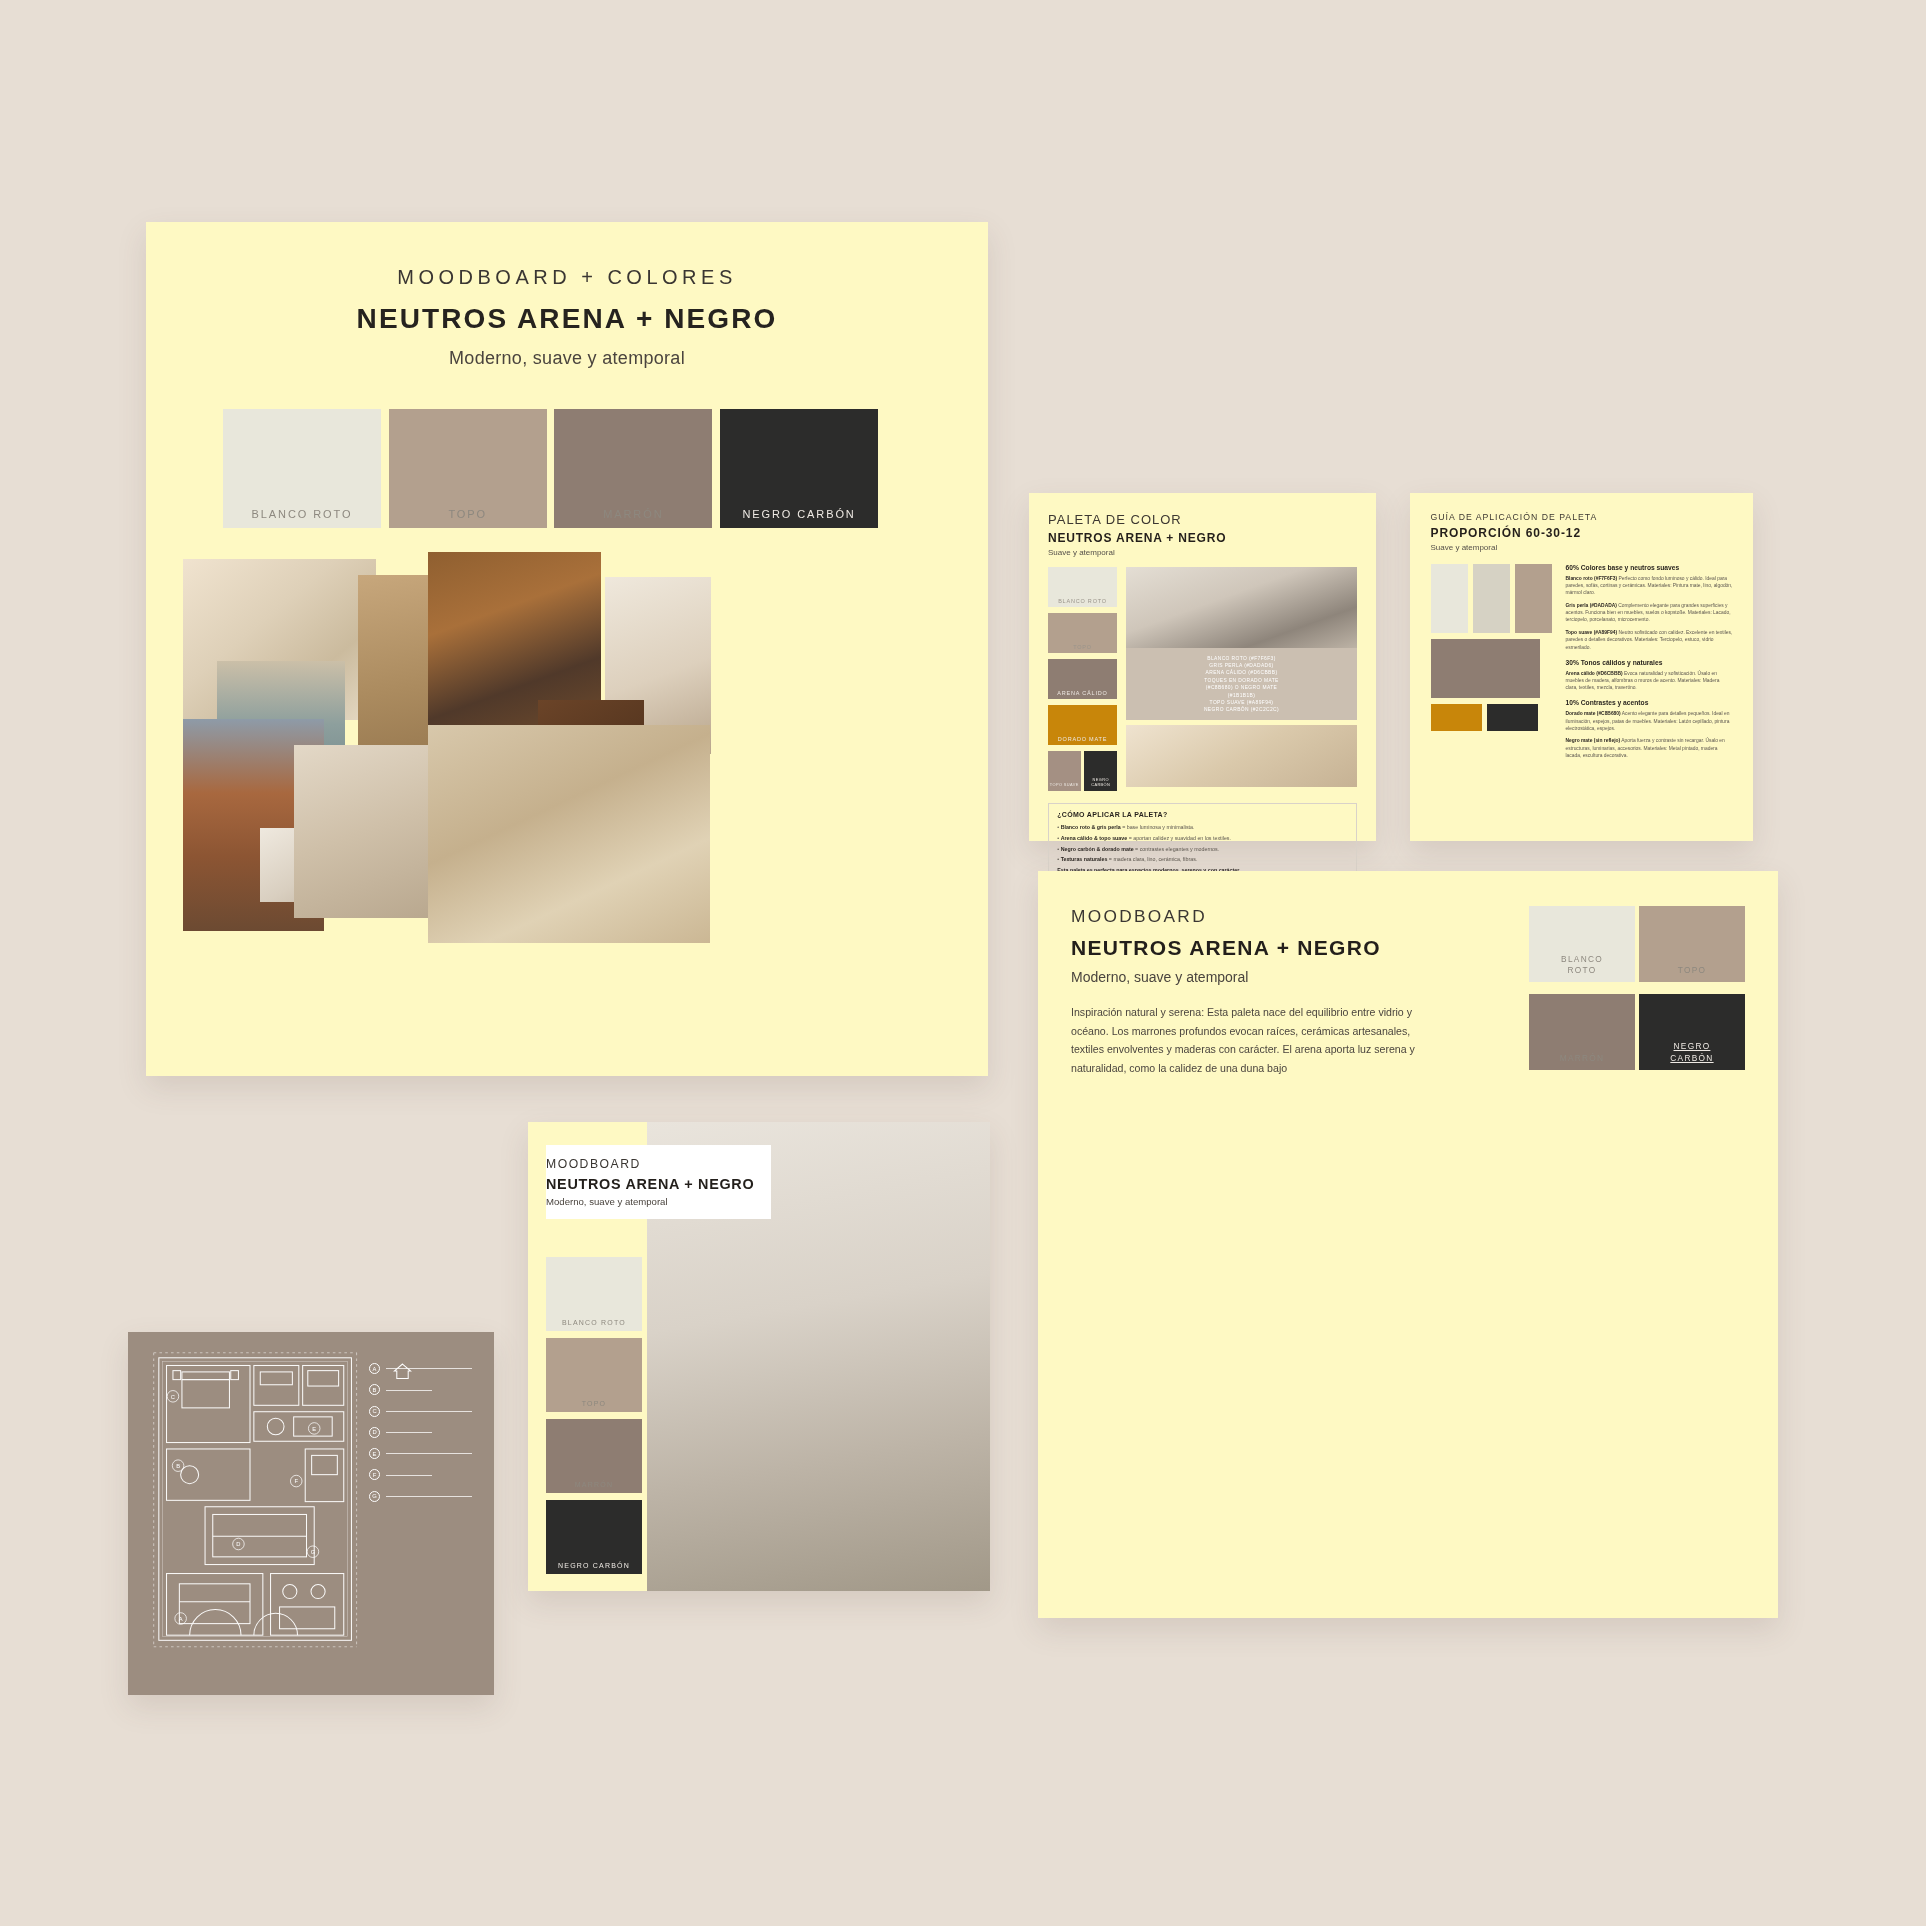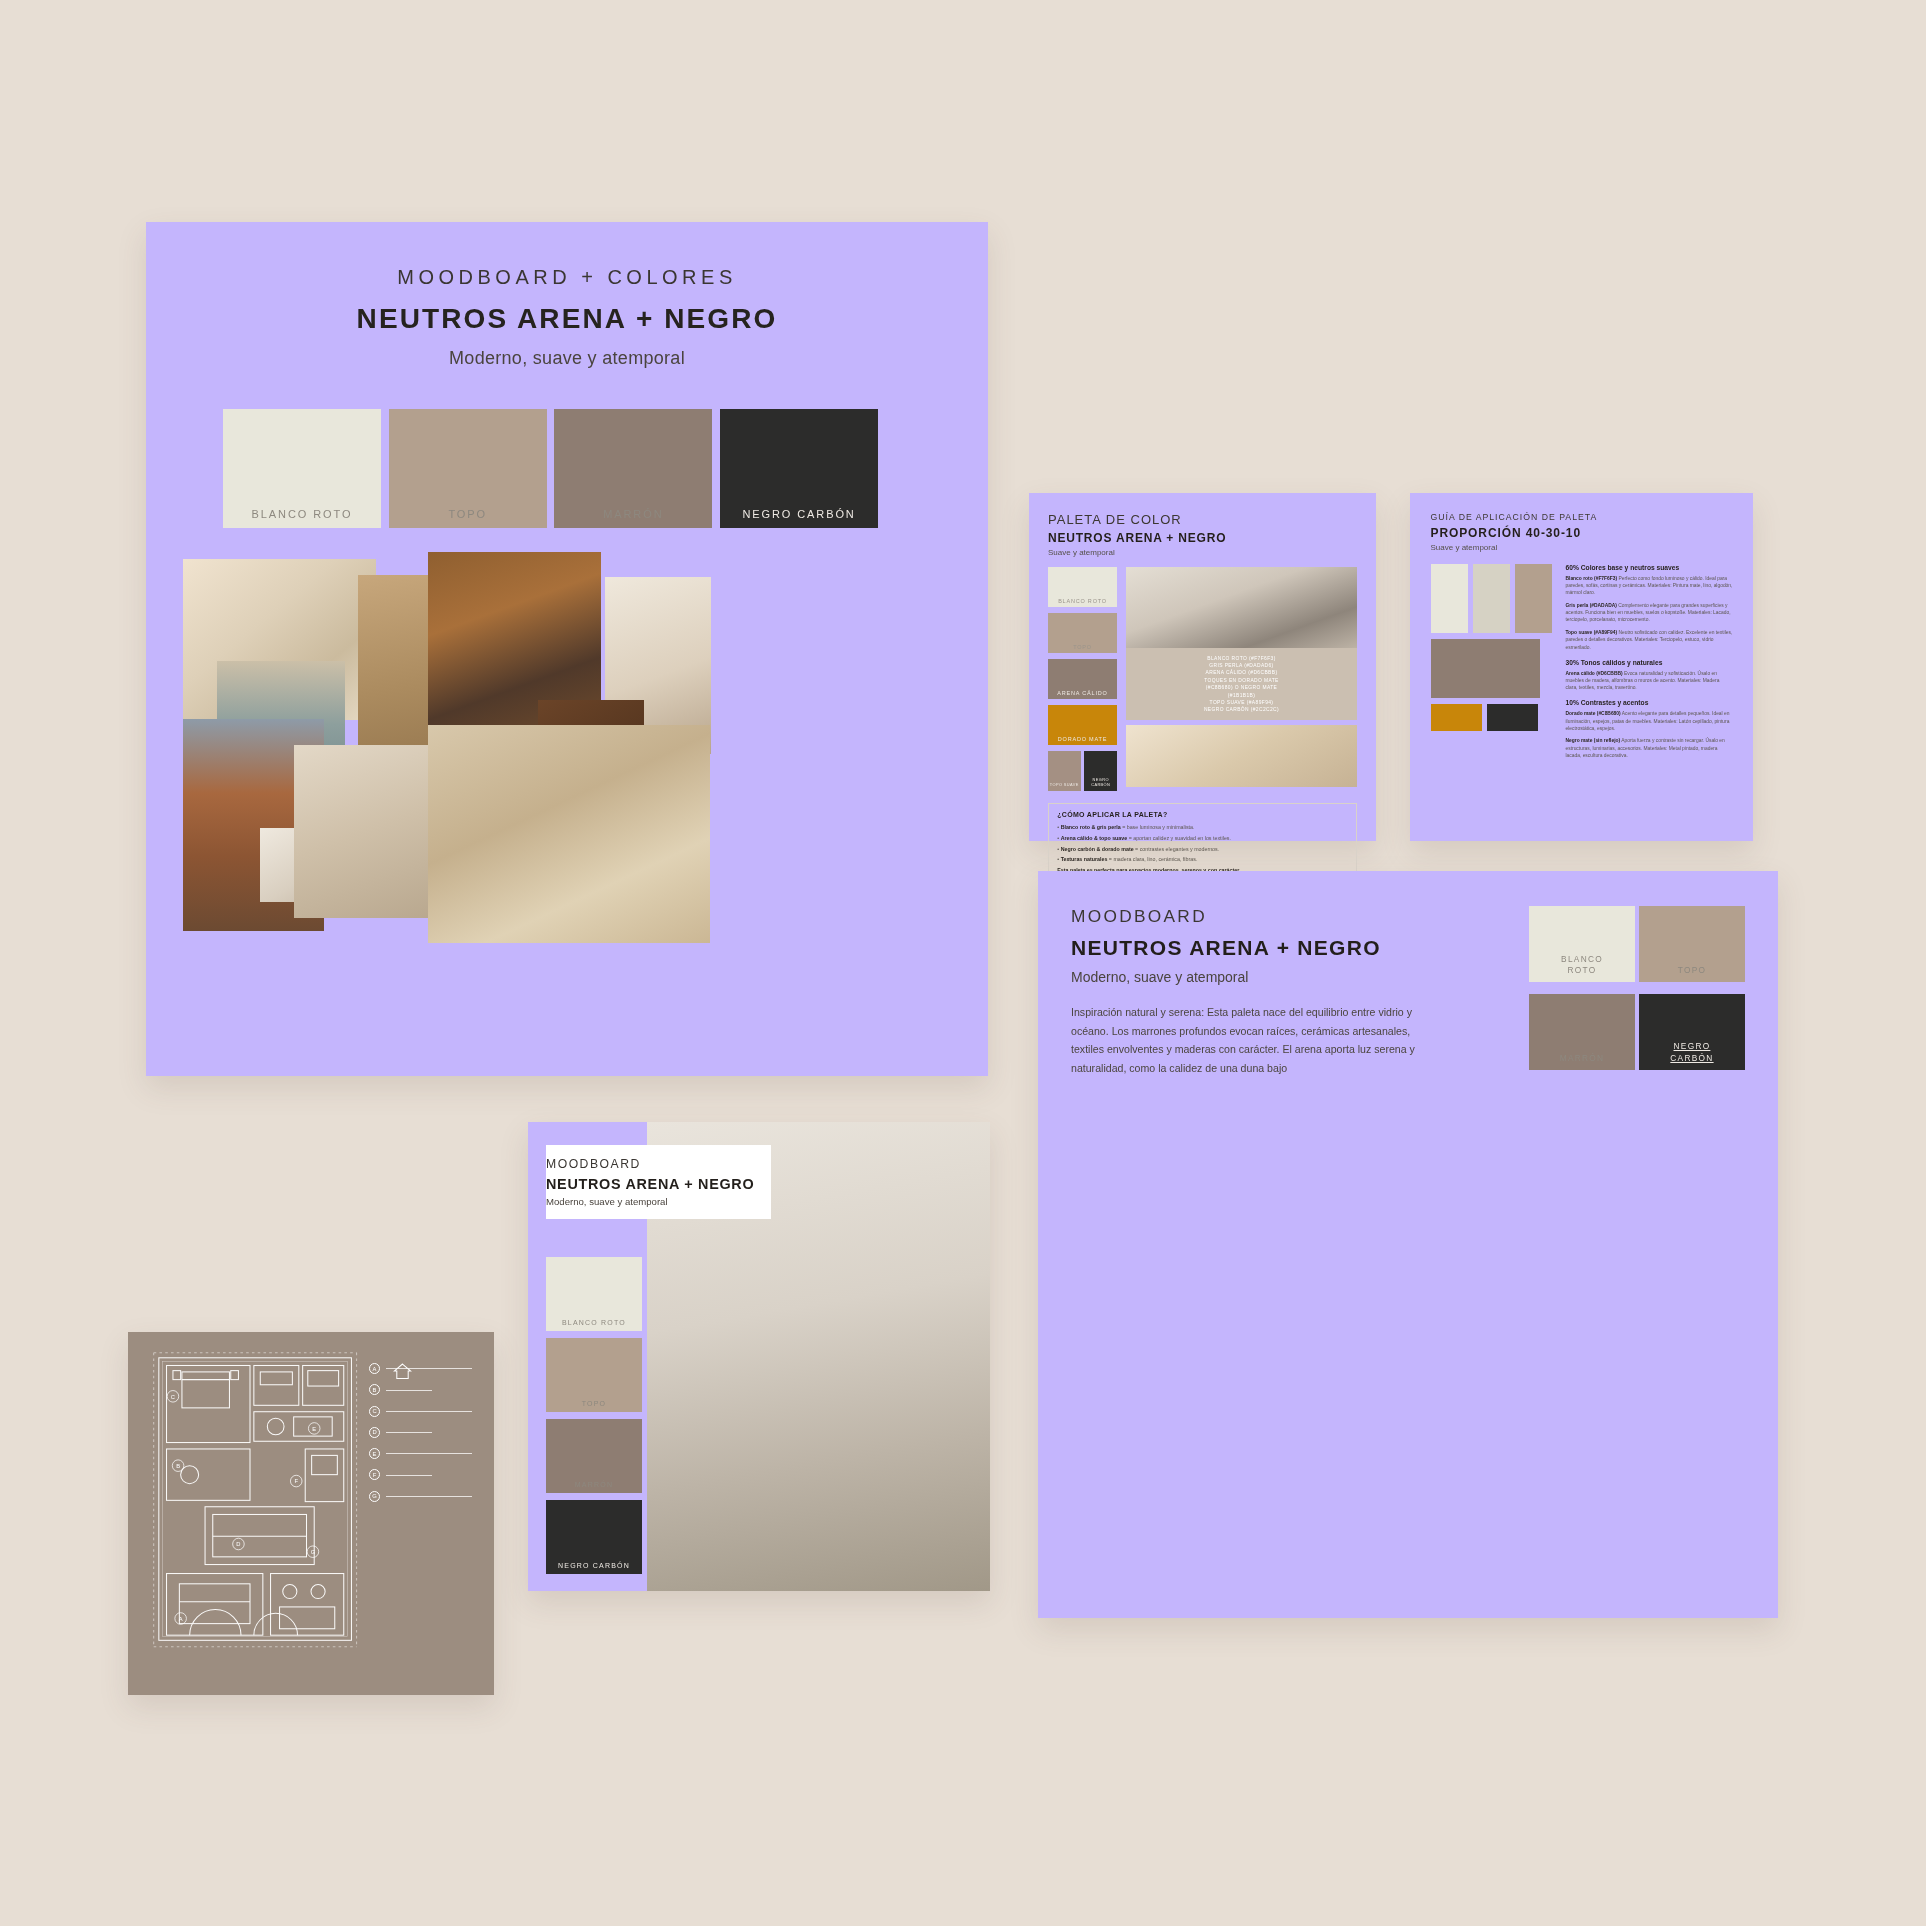--- a/index.html
+++ b/index.html
@@ -4,21 +4,21 @@
 <style>
   * { box-sizing: border-box; margin: 0; padding: 0; }
   html, body {
     width: 1926px; height: 1926px;
     background: #e7ded4;
     font-family: "Liberation Sans", sans-serif;
     overflow: hidden;
   }
   .stage { position: relative; width: 1926px; height: 1926px; background: #e7ded4; }
 
-  .card { position: absolute; background: #c4b5fd; box-shadow: 0 11.6px 28px rgba(90,72,58,0.13); }
+  .card { position: absolute; background: #fef9c3; box-shadow: 0 11.6px 28px rgba(90,72,58,0.13); }
 
   
   #card-moodboard { left: 146px; top: 222px; width: 842px; height: 854px; }
   .mb-head { padding-top: 44px; text-align: center; }
   .mb-kicker {
     font-size: 20px; letter-spacing: 4.5px; color: #3a3632; font-weight: 400;
   }
   .mb-title {
     font-size: 28px; letter-spacing: 2.1px; font-weight: 700; color: #26231f;
     margin-top: 14px;
@@ -254,21 +254,21 @@
           <li>• <b>Texturas naturales</b><span> = madera clara, lino, cerámica, fibras.</span></li>
         </ul>
         <div class="closing">Esta paleta es perfecta para espacios modernos, serenos y con carácter.</div>
       </div>
     </div>
   </div>
 
   <div class="card" id="card-guia">
     <div class="gu-pad">
       <div class="gu-kicker">GUÍA DE APLICACIÓN DE PALETA</div>
-      <div class="gu-title">PROPORCIÓN 40-30-10</div>
+      <div class="gu-title">PROPORCIÓN 60-30-12</div>
       <div class="gu-sub">Suave y atemporal</div>
 
       <div class="gu-body">
         <div class="gu-left">
           <div class="gu-row1">
             <div style="background:#e8e7db"></div>
             <div style="background:#d6d2c4"></div>
             <div style="background:#b3a08e"></div>
           </div>
           <div class="gu-big" style="background:#8e7d72"></div>

